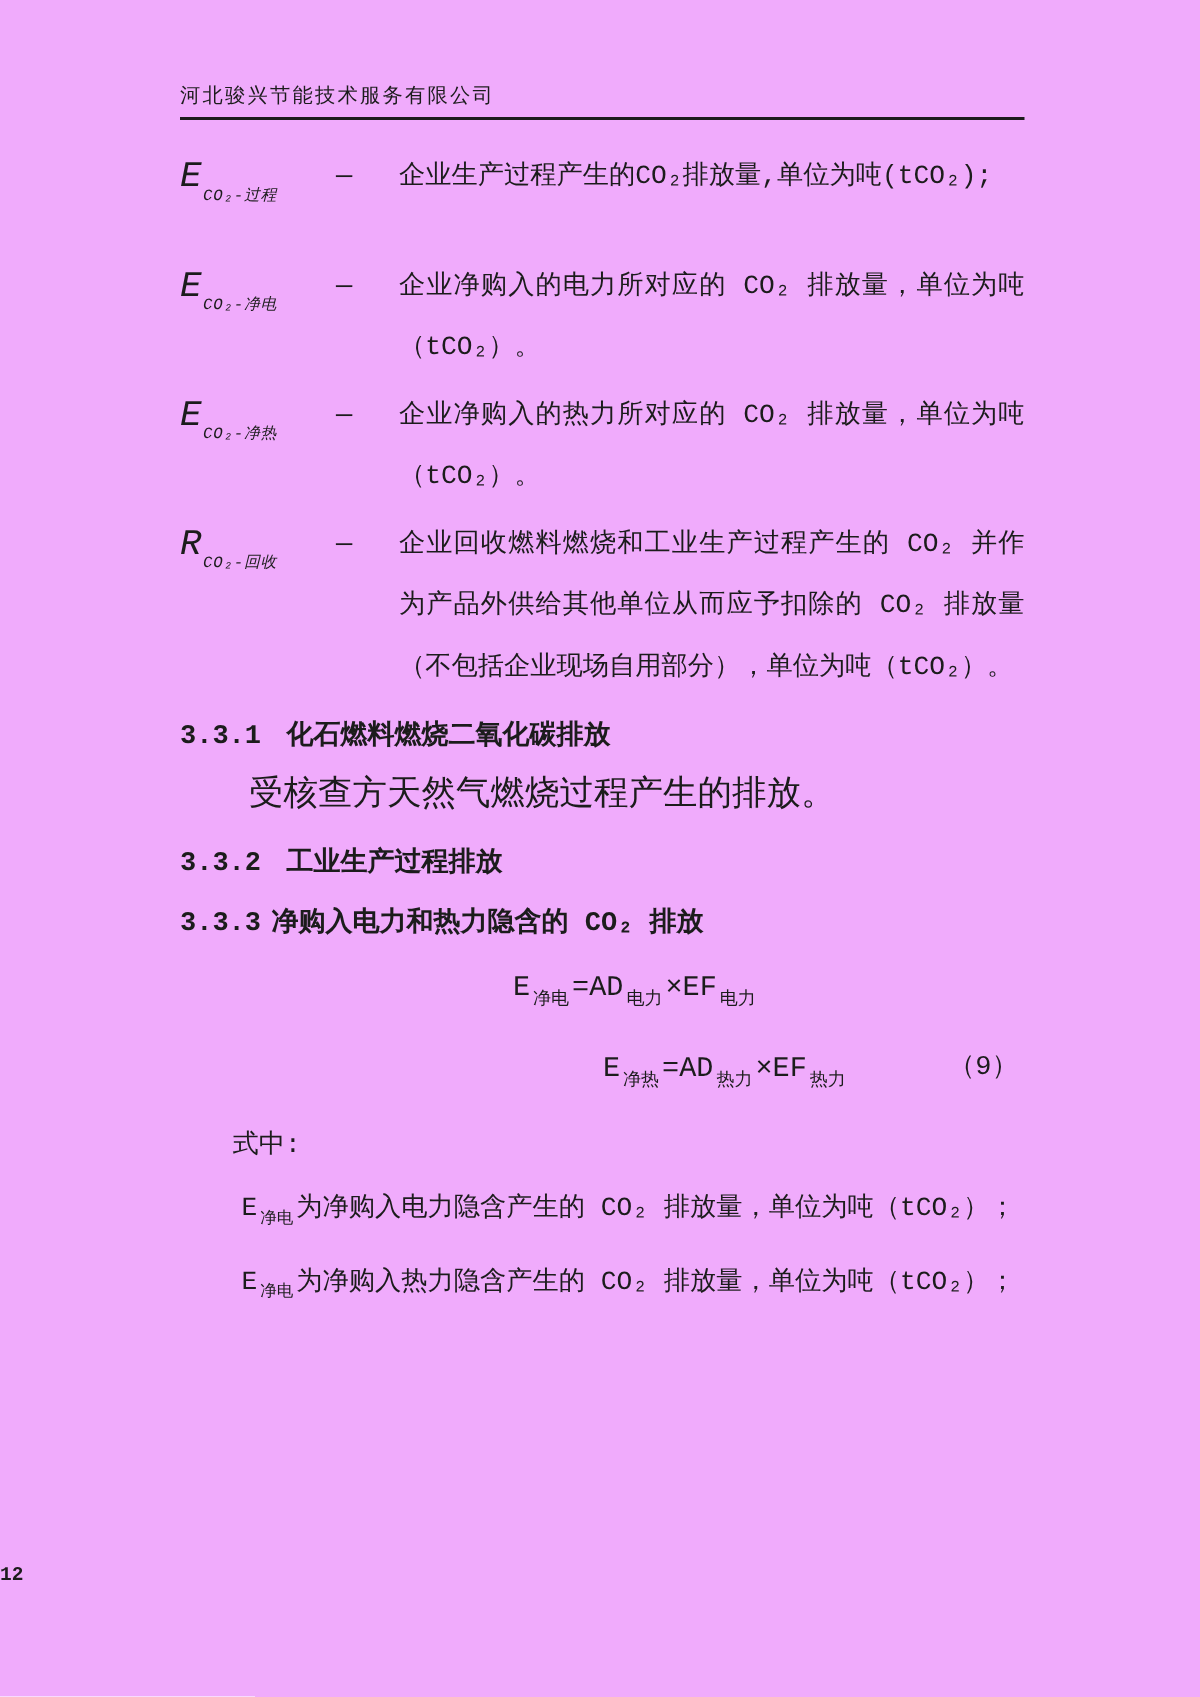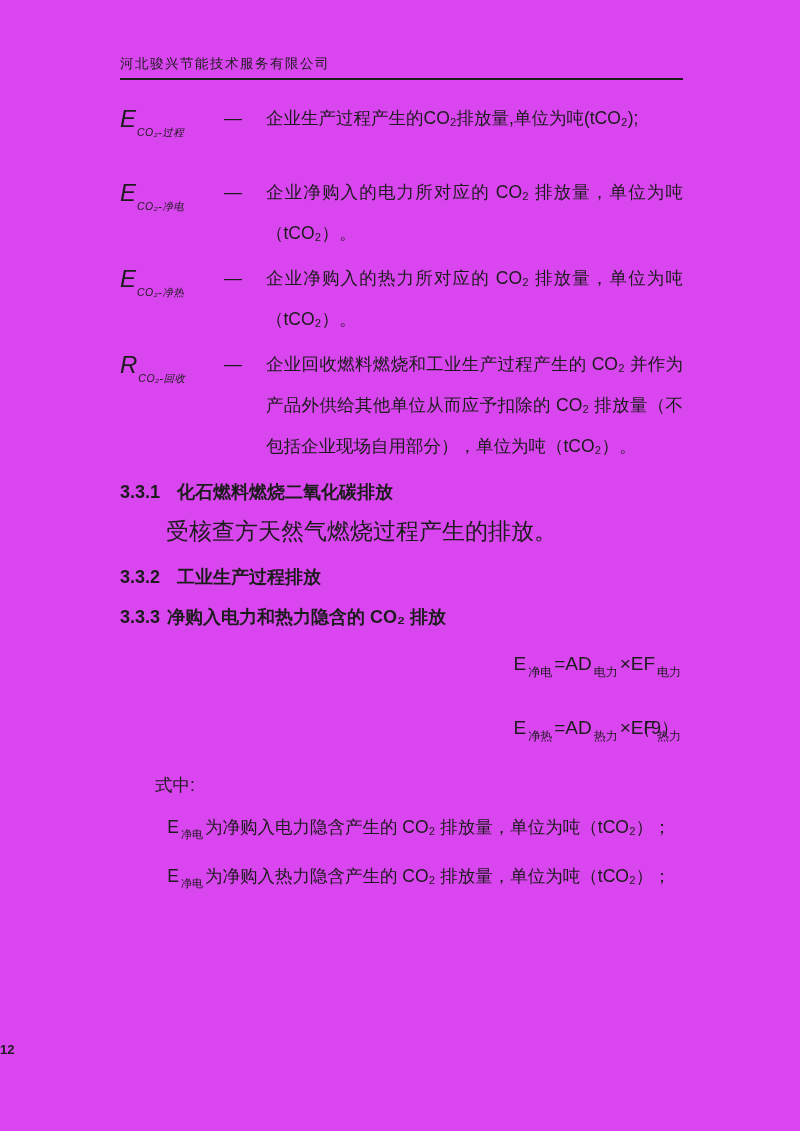--- a/index.html
+++ b/index.html
@@ -1,22 +1,22 @@
 <!DOCTYPE html>
 <html><head>
 <meta charset="utf-8">
 <style>
   html,body{margin:0;padding:0;background:#ffffff;}
   .page{
     position:relative;
     width:800px;height:1131px;
     margin:0 auto;
-    background:#d946ef;
+    background:#f0abfc;
     color:#1c1c1c;
-    font-family:Liberation Sans, sans-serif;
+    font-family:Liberation Mono, monospace;
     overflow:hidden;
   }
   
   .doc-header{
     margin:55px 117px 0 120px;
   }
   .company{
     font-size:13.5px;
     letter-spacing:1.5px;
     padding-bottom:5px;
@@ -77,23 +77,23 @@
     line-height:41px;
     margin:0;
     text-indent:2em;
     text-align:justify;
   }
   
   .formula-block{margin:2px 0 0 0;}
   .f-line{
     position:relative;
     font-size:19px;
-    line-height:56px;
+    line-height:46px;
     white-space:nowrap;
-    text-align:right;
+    text-align:left;
   }
   .f-line1{padding-left:222px;}
   .f-line2{padding-left:282px;}
   .fsub{
     font-size:12px;
     vertical-align:-6px;
     margin:0 2px;
   }
   .eq-no{
     position:absolute;

